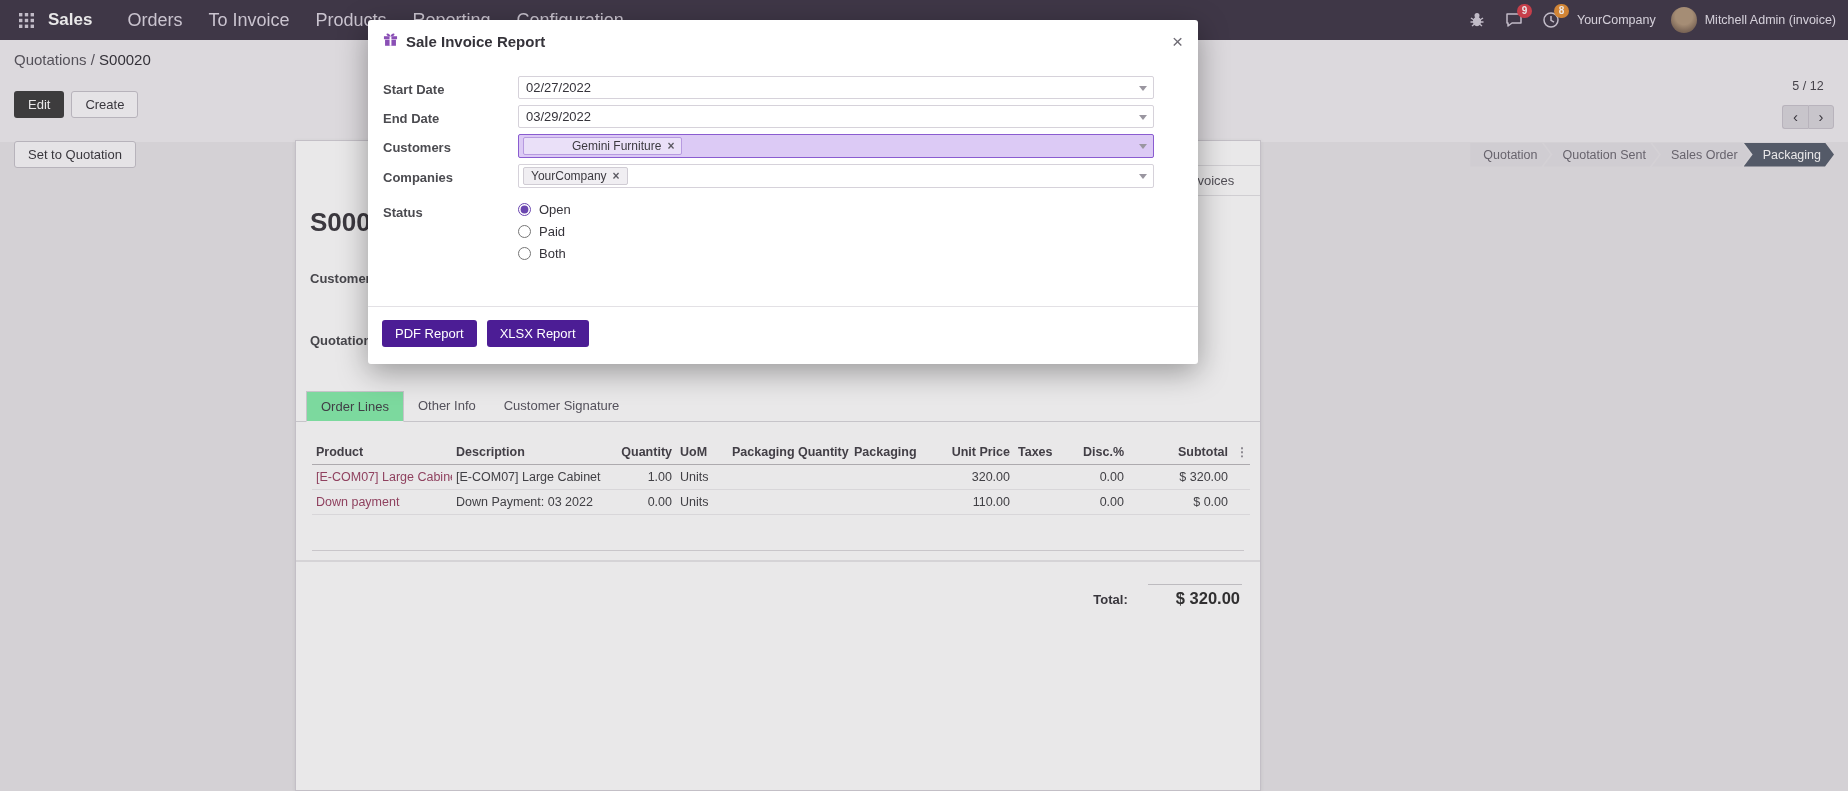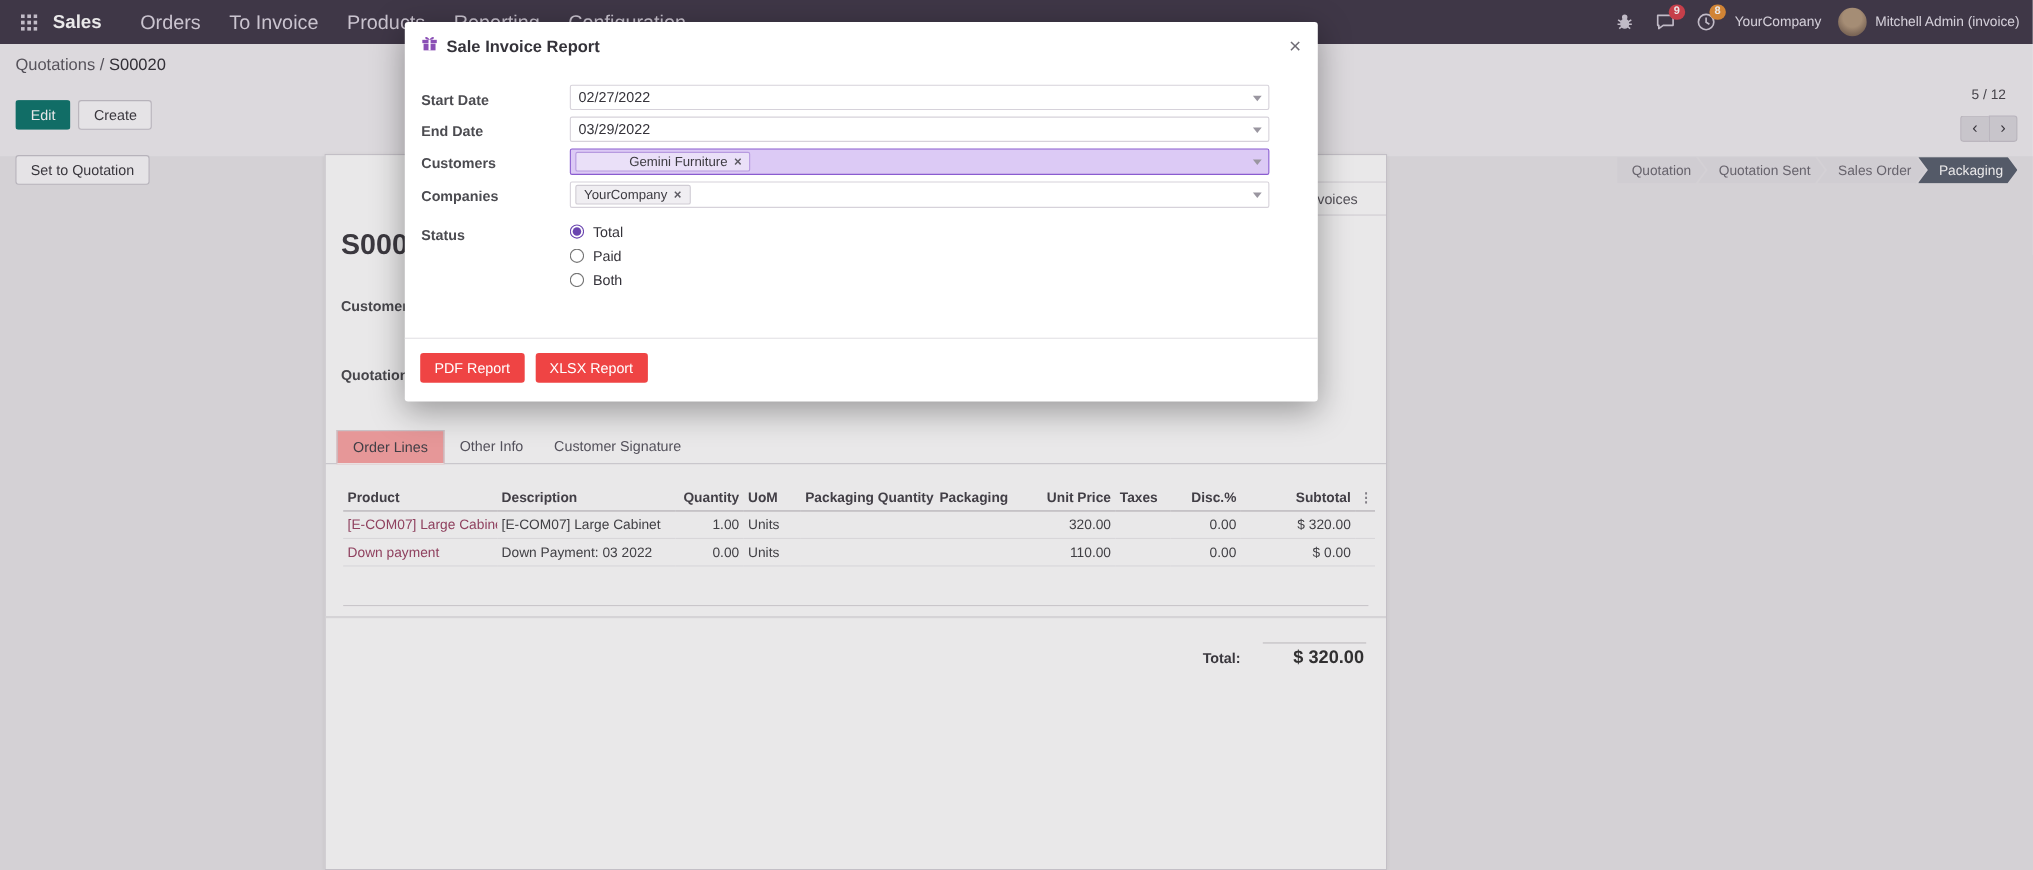--- a/index.html
+++ b/index.html
@@ -23,21 +23,21 @@
   .tb-company, .tb-user { color:#e8e4ee; font-size:12.5px; cursor:pointer; }
   .avatar { width:26px; height:26px; border-radius:50%; background:radial-gradient(circle at 50% 35%, #b49a7e 0 40%, #8a7360 70%, #6e5a4a 100%); margin-right:-7px; cursor:pointer; }
 
   
   .control-panel { position:absolute; top:40px; left:0; width:100%; height:102px; background:#f1eff2; padding:11px 14px 0 14px; }
   .breadcrumb { font-size:15px; color:#5b5860; }
   .breadcrumb .bc-link { cursor:pointer; }
   .breadcrumb .bc-current { color:#35333a; }
   .cp-row2 { display:flex; justify-content:space-between; align-items:center; margin-top:11px; }
   .btn { font-size:13px; border-radius:3px; padding:5px 13px; cursor:pointer; border:1px solid transparent; }
-  .btn-primary-dark { background:#0f766e; color:#fff; }
+  .btn-primary-dark { background:#404040; color:#fff; }
   .btn-light { background:#fbfafc; color:#3c3a40; border-color:#c8c4cc; }
   .left-btns { display:flex; gap:7px; }
   .pager { display:flex; align-items:center; gap:12px;flex-direction:column; }
   .pager-count { font-size:12.5px; color:#4a484f; }
   .pager-btns { display:flex; }
   .pager-btn { width:26px; height:24px; background:#dbd8de; border:1px solid #c9c5cd; color:#3c3a40;
                font-size:15px; line-height:21px; text-align:center; cursor:pointer; }
   .pager-btn:first-child { border-radius:3px 0 0 3px; border-right:none; }
   .pager-btn:last-child { border-radius:0 3px 3px 0; }
   .cp-row3 { display:flex; justify-content:space-between; align-items:center; margin-top:12px; }
@@ -54,21 +54,21 @@
            border:1px solid #d5d2d8; box-shadow:0 1px 4px rgba(0,0,0,.08); }
   .smart-btn { position:absolute; top:24px; right:0; width:100px; height:31px; background:#fff;
                border:1px solid #e4e2e6; border-right:none; display:flex; align-items:center; justify-content:center;
                font-size:13px; color:#57555c; cursor:pointer; }
   .sheet-title { margin:66px 16px 0 14px; font-size:26px; font-weight:600; color:#3e3c42; }
   .fld-label { display:block; font-size:13px; font-weight:bold; color:#4b4b50; margin-left:14px; }
   .lbl-customer { margin-top:33px; }
   .lbl-qtemplate { margin-top:47px; }
   .tabs { display:flex; margin-top:42px; padding-left:10px; border-bottom:1px solid #d9d7dc; }
   .tab { padding:7px 14px; font-size:13px; color:#5a5862; cursor:pointer; position:relative; top:1px; }
-  .tab.active { background:#fca5a5; border:1px solid #d9d7dc; border-bottom:1px solid #fff; color:#45434a; }
+  .tab.active { background:#86efac; border:1px solid #d9d7dc; border-bottom:1px solid #fff; color:#45434a; }
   .table-wrap { margin:18px 16px 0 16px; }
   table { border-collapse:collapse; width:100%; font-size:12.5px; color:#454549; table-layout:fixed; }
   thead th { text-align:left; font-weight:bold; padding:5px 4px; border-bottom:1px solid #bdbabe;
              color:#46434a; white-space:nowrap; overflow:hidden; cursor:pointer; }
   tbody td { padding:5px 4px; border-bottom:1px solid #ecebee; white-space:nowrap; overflow:hidden; }
   .num { text-align:right; }
   .link-cell { color:#9c4666; cursor:pointer; }
   .c-prod{width:140px}.c-desc{width:162px}.c-qty{width:62px}.c-uom{width:52px}.c-pq{width:122px}
   .c-pack{width:80px}.c-up{width:84px}.c-tax{width:50px}.c-disc{width:64px}.c-sub{width:104px}.c-opt{width:18px}
   .opt-icon { color:#8b8890; font-size:12px; text-align:center; cursor:pointer; }
@@ -101,21 +101,21 @@
          border-radius:2px; padding:1px 7px; }
   .tag.purple { background:#eae0f8; border:1px solid #b79ae0;padding-left:48px; }
   .tag.gray { background:#f0eef2; border:1px solid #d0ccd4; }
   .tag-remove { color:#5c5a62; font-size:12px; cursor:pointer; font-weight:bold; }
   .status-group { margin-top:14px; }
   .radio-row { display:flex; align-items:center; gap:8px; margin-bottom:7px; }
   .radio-row input { width:13px; height:13px; accent-color:#6b46b0; cursor:pointer; }
   .radio-row label { font-size:13px; color:#35333a; cursor:pointer; }
   .modal-sep { border-top:1px solid #e3e1e5; margin-top:38px; }
   .modal-footer { display:flex; gap:10px; padding:13px 14px 17px 14px; }
-  .btn-violet { background:#ef4444; color:#fff; border:none; border-radius:3px; padding:6px 13px;
+  .btn-violet { background:#4c1d95; color:#fff; border:none; border-radius:3px; padding:6px 13px;
                 font-size:13px; cursor:pointer; font-family:"Liberation Sans",sans-serif; }
 </style>
 </head>
 <body>
 
 <div class="screen">
 
   <div class="topbar">
     <div class="tb-left">
       <div class="apps-btn">
@@ -314,21 +314,21 @@
             </span>
           </span>
           <span class="caret"></span>
         </span>
       </div>
       <div class="m-row top status-group">
         <span class="m-label">Status</span>
         <span class="m-field">
           <span class="radio-row">
             <input type="radio" name="status" id="st-open" checked="" style="">
-            <label for="st-open">Total</label>
+            <label for="st-open">Open</label>
           </span>
           <span class="radio-row">
             <input type="radio" name="status" id="st-paid" style="">
             <label for="st-paid">Paid</label>
           </span>
           <span class="radio-row">
             <input type="radio" name="status" id="st-both" style="">
             <label for="st-both">Both</label>
           </span>
         </span>

